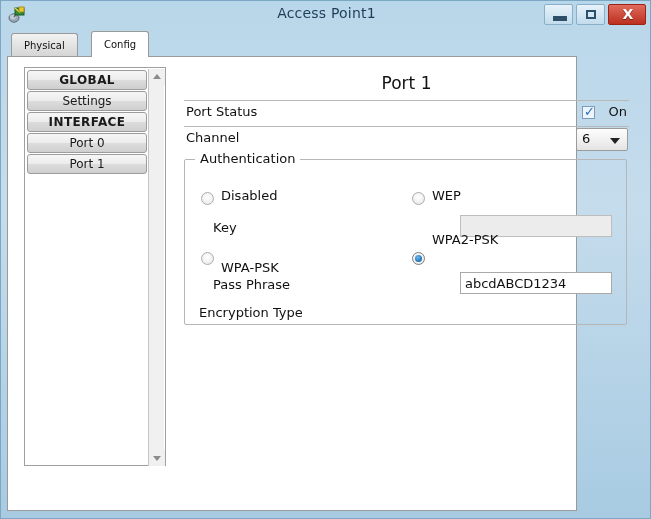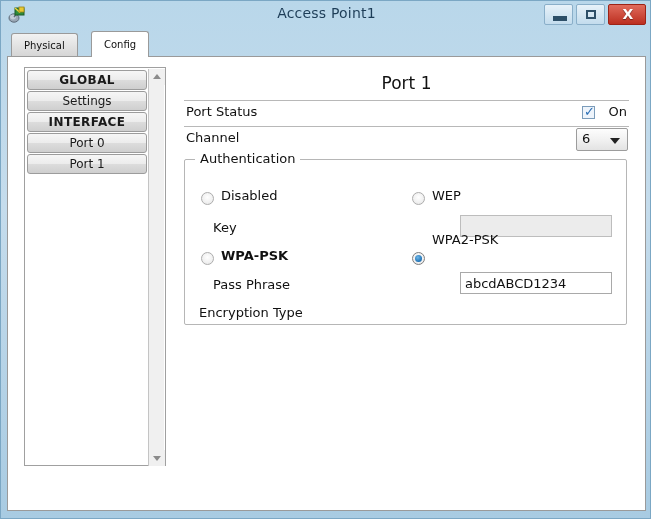--- a/index.html
+++ b/index.html
@@ -110,21 +110,21 @@
     line-height: 25px;
     background: #ffffff;
     border-color: #9a9a9a;
     z-index: 3;
   }
 
   
   #content {
     position: absolute;
     left: 6px; top: 55px;
-    width: 639px; height: 455px;
+    width: 570px; height: 455px;
     box-sizing: border-box;
     background: #ffffff;
     border: 1px solid #9a9a9a;
   }
 
   
   #sidebar {
     position: absolute;
     left: 16px; top: 10px;
     width: 142px; height: 399px;
@@ -329,21 +329,21 @@
   }
 
   
   #rb-disabled   { left: 16px; top: 32px; }
   #lb-disabled   { left: 36px; top: 28px; }
   #rb-wep        { left: 227px; top: 32px; }
   #lb-wep        { left: 247px; top: 28px; }
   #lb-key        { left: 28px; top: 60px; }
   #key-input     { left: 275px; top: 55px; width: 152px; height: 22px; }
   #rb-wpapsk     { left: 16px; top: 92px; }
-  #lb-wpapsk     { left: 36px; top: 88px; font-weight: bold; }
+  #lb-wpapsk     { left: 36px; top: 100px; }
   #rb-wpa2psk    { left: 227px; top: 92px; }
   #lb-wpa2psk    { left: 247px; top: 72px; }
   #lb-passphrase { left: 28px; top: 117px; }
   #pass-input    { left: 275px; top: 112px; width: 152px; height: 22px; }
   #lb-enctype    { left: 14px; top: 145px; }
   #enc-combo     { left: 275px; top: 140px; width: 152px; height: 23px; }
   #enc-combo .carrow { right: 8px; top: 9px; }
 </style>
 </head>
 <body>

